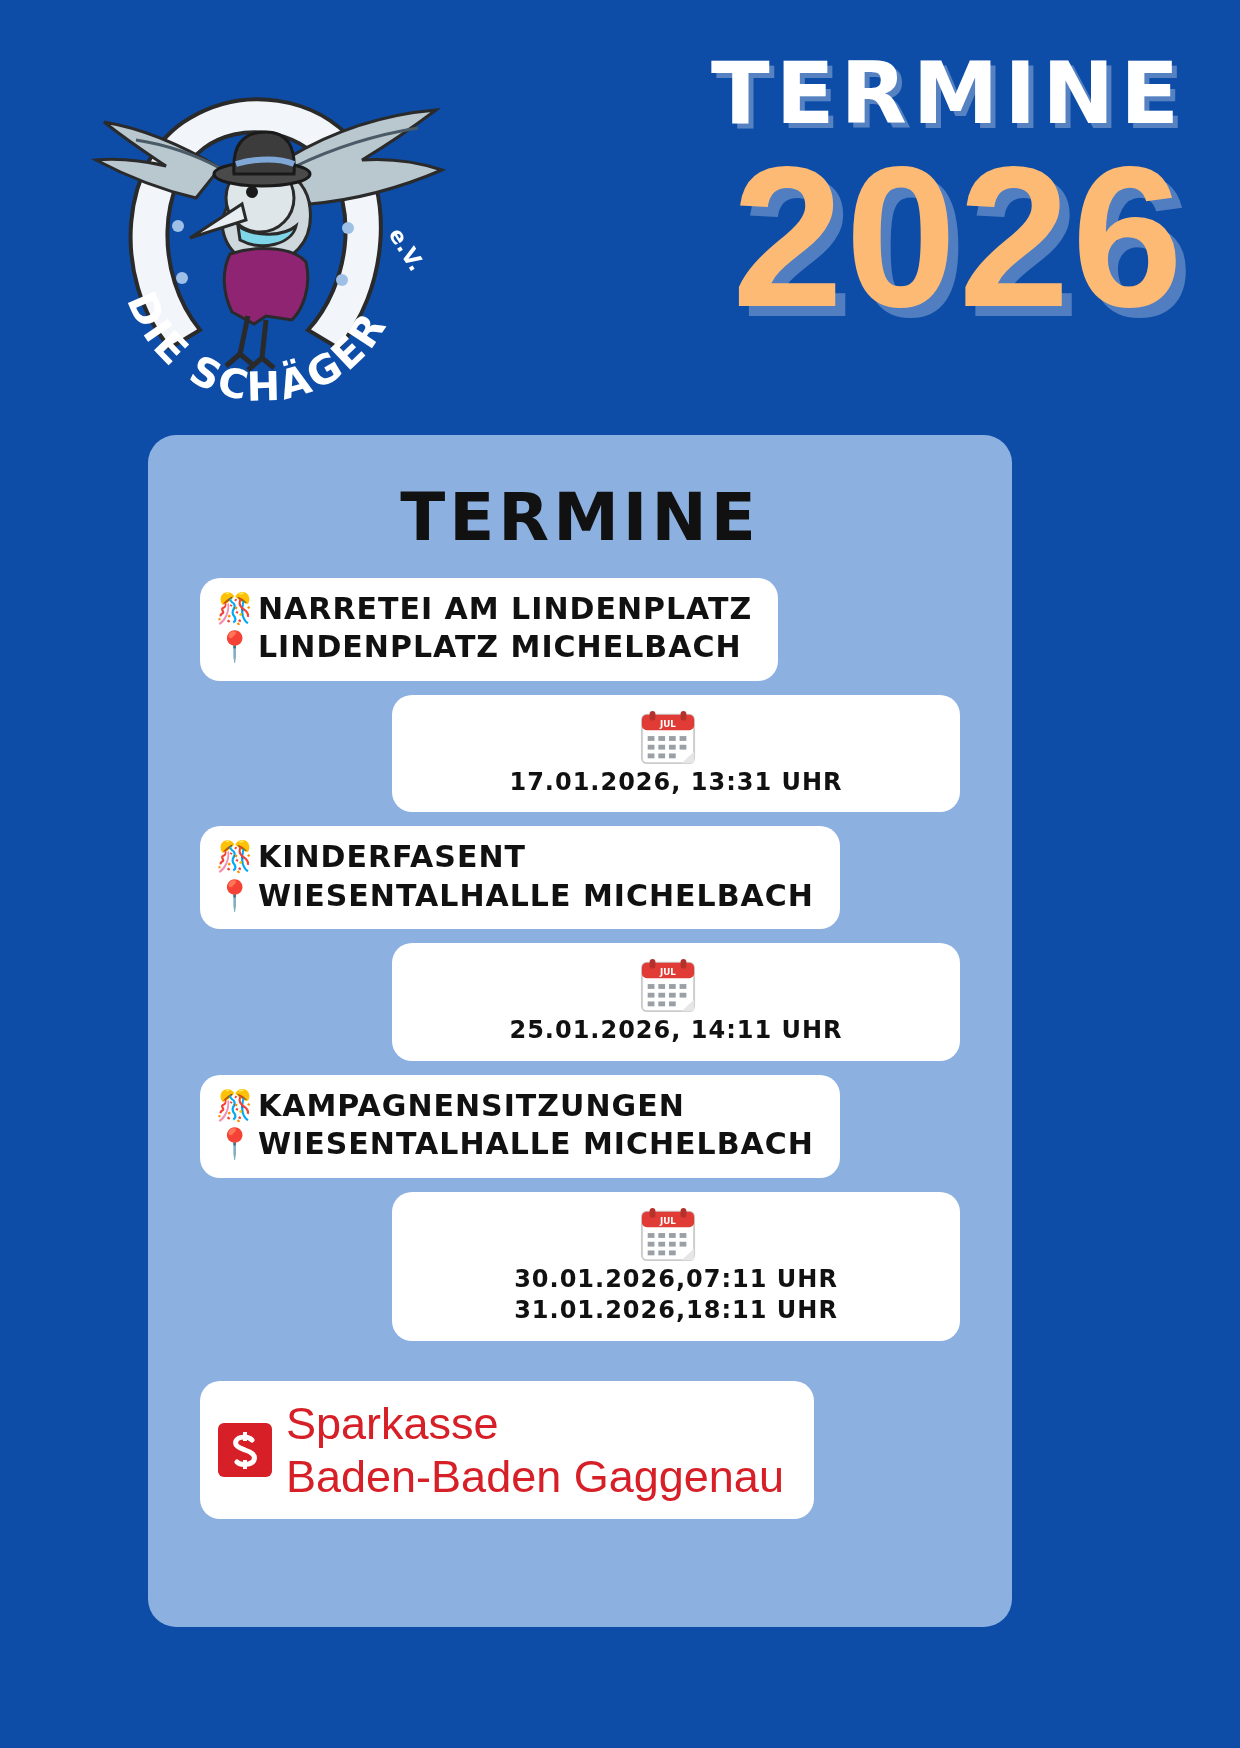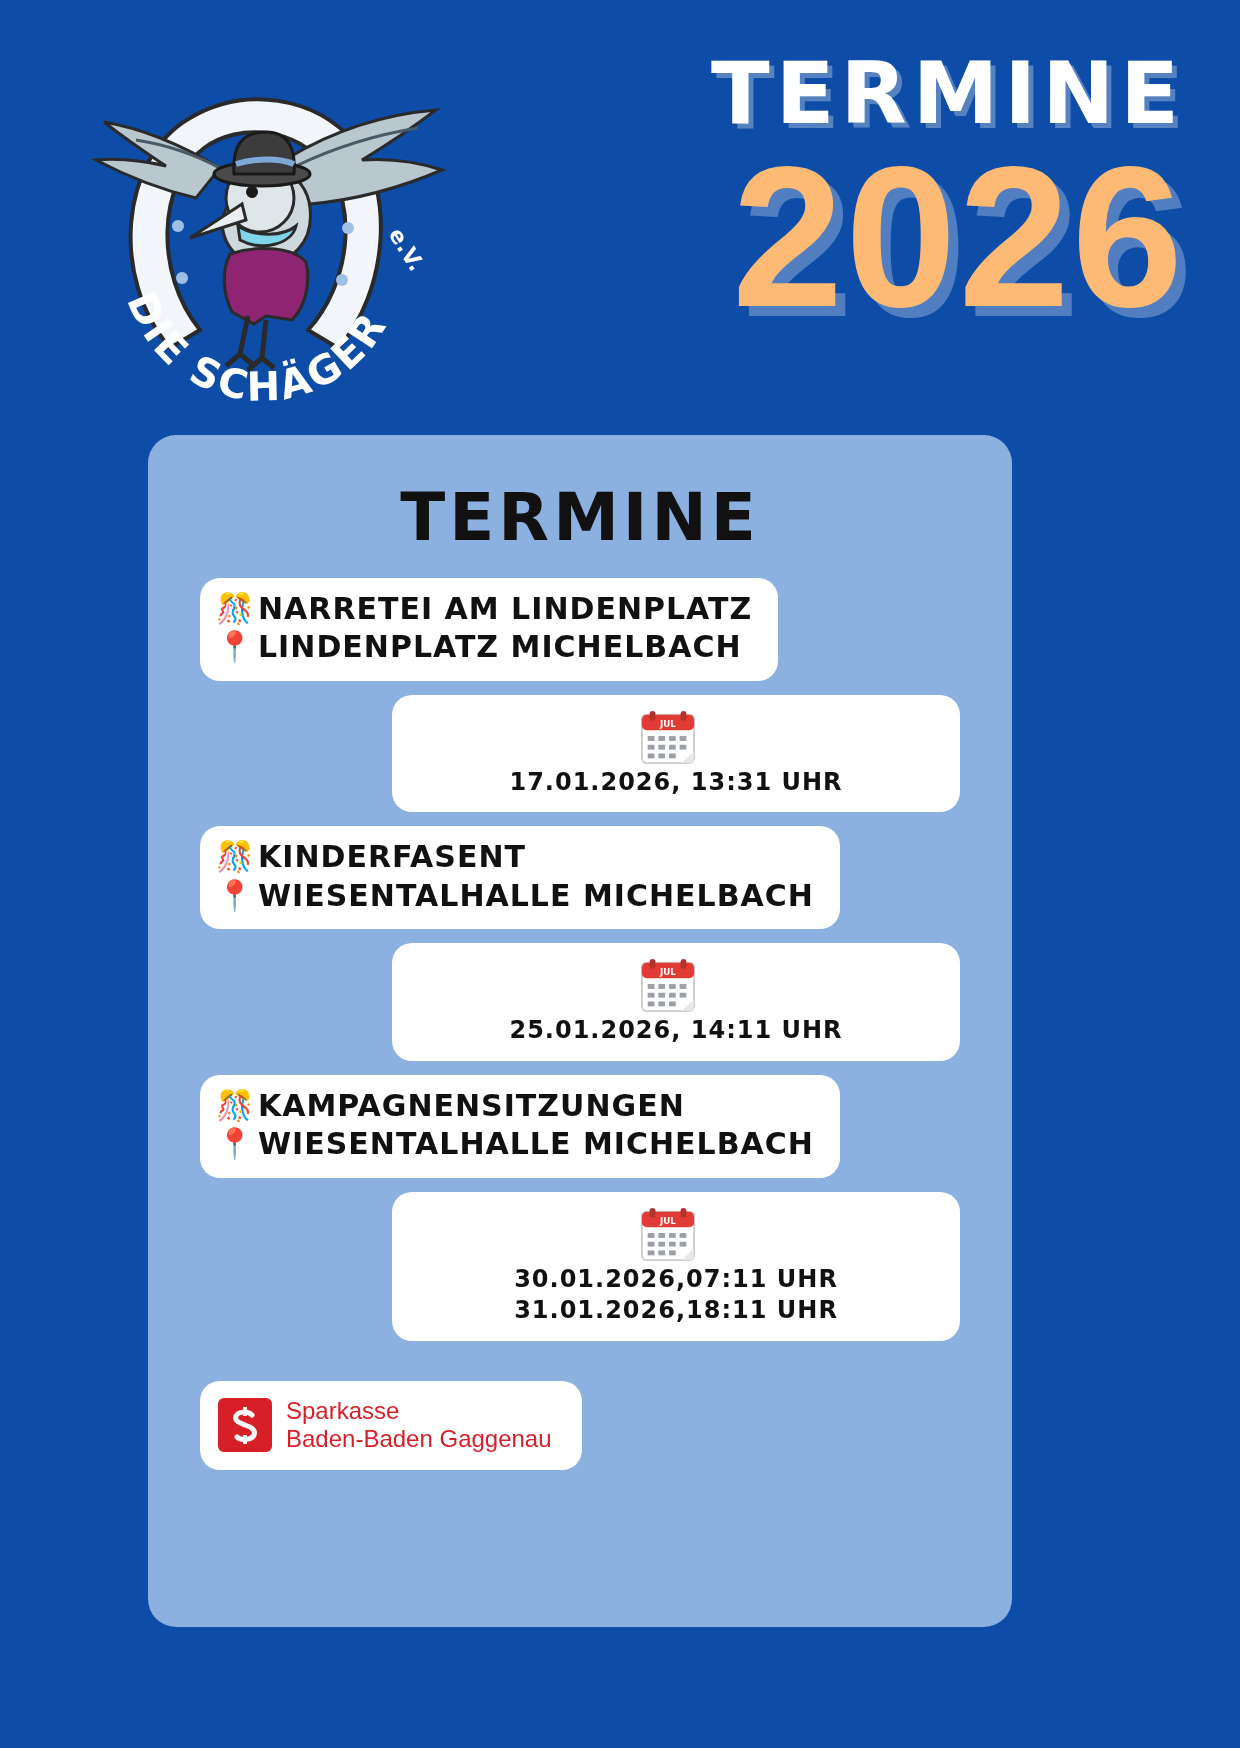--- a/index.html
+++ b/index.html
@@ -149,21 +149,21 @@
     border-radius: 20px;
     margin-left: 36px;
     margin-top: 26px;
     display: inline-flex;
     align-items: center;
     padding: 16px 30px 16px 18px;
   }
   .sponsor-mark { margin-right: 14px; }
   .sponsor-text {
     font-family: "Liberation Sans", sans-serif;
-    font-size: 24px;
+    font-size: 45px;
     color: #d61f26;
     line-height: 1.18;
     white-space: nowrap;
   }
 </style>
 </head>
 <body>
 
 <div class="header">
 

